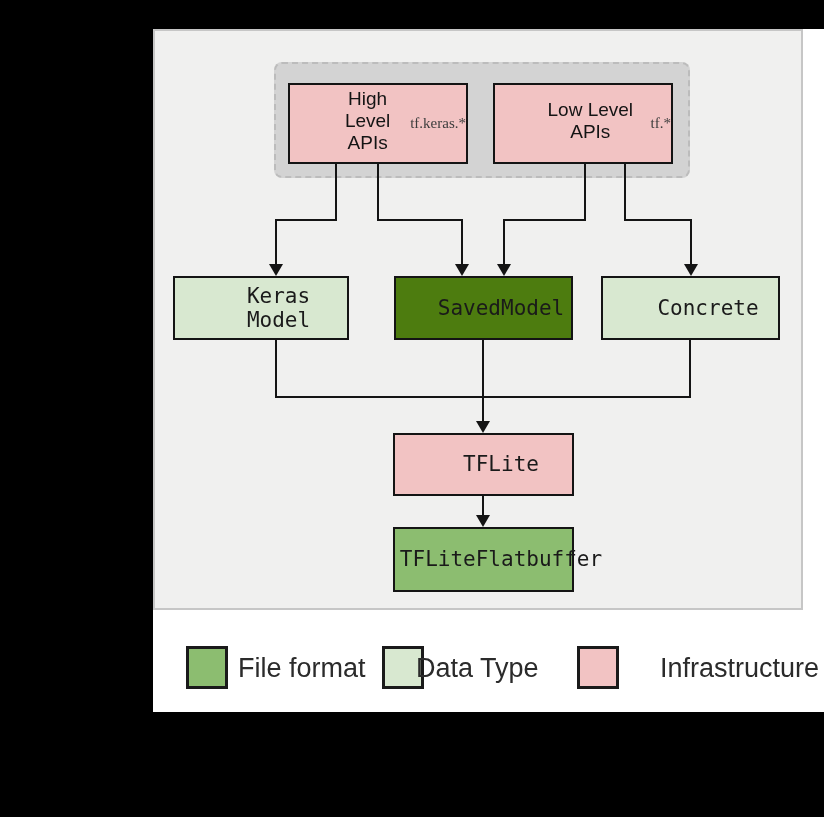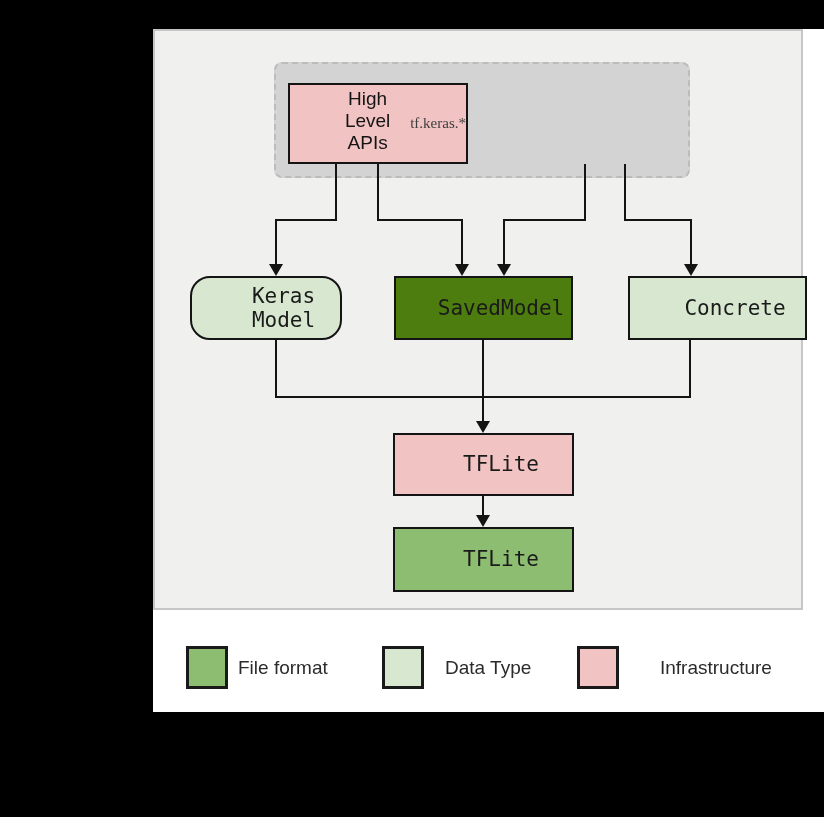--- a/index.html
+++ b/index.html
@@ -38,38 +38,42 @@
   .arrow-down {
     position: absolute; width: 0; height: 0;
     border-left: 7px solid transparent; border-right: 7px solid transparent;
     border-top: 12px solid #141414;
   }
   .legend-swatch {
     position: absolute; top: 646px; width: 42px; height: 43px;
     border: 3px solid #1a1a1a;
   }
   .legend-label {
-    position: absolute; top: 653px; font-size: 19px; line-height: 30px;
+    position: absolute; top: 653px; font-size: 27px; line-height: 30px;
     color: #2b2b2b;
   }
 </style>
 </head>
 <body>
 
 <div class="page">
   <div class="content-area">
 
     <div class="diagram-panel" style="left:0;top:0"></div>
   </div>
 
   <div class="api-group"></div>
 
   <div class="node api-box" style="left: 288px; background: rgb(242, 195, 195);">
     <div class="api-title">High Level APIs</div>
     <div class="api-code">tf.keras.*</div>
+  </div>
+  <div class="node api-box" style="left: 493px; background: rgb(242, 195, 195);">
+    <div class="api-title">Low Level APIs</div>
+    <div class="api-code">tf.*</div>
   </div>
 
   <div class="line" style="left:335px;top:164px;width:2px;height:57px"></div>
   <div class="line" style="left:275px;top:219px;width:62px;height:2px"></div>
   <div class="line" style="left:275px;top:219px;width:2px;height:47px"></div>
   <div class="arrow-down" style="left:269px;top:264px"></div>
 
   <div class="line" style="left:377px;top:164px;width:2px;height:57px"></div>
   <div class="line" style="left:377px;top:219px;width:86px;height:2px"></div>
   <div class="line" style="left:461px;top:219px;width:2px;height:47px"></div>
@@ -78,50 +82,51 @@
   <div class="line" style="left:584px;top:164px;width:2px;height:57px"></div>
   <div class="line" style="left:503px;top:219px;width:83px;height:2px"></div>
   <div class="line" style="left:503px;top:219px;width:2px;height:47px"></div>
   <div class="arrow-down" style="left:497px;top:264px"></div>
 
   <div class="line" style="left:624px;top:164px;width:2px;height:57px"></div>
   <div class="line" style="left:624px;top:219px;width:68px;height:2px"></div>
   <div class="line" style="left:690px;top:219px;width:2px;height:47px"></div>
   <div class="arrow-down" style="left:684px;top:264px"></div>
 
-  <div class="node model-box" style="left: 190px; width: 152px; background: rgb(216, 232, 208); border-radius: 20px;">
+  <div class="node model-box" style="left: 173px; width: 176px; background: rgb(216, 232, 208);">
     <span>Keras Model</span>
   </div>
   <div class="node model-box" style="left: 394px; width: 179px; background: #4d7c0f;">
     <span>SavedModel</span>
   </div>
-  <div class="node model-box two-line" style="left: 628px; width: 179px; background: rgb(216, 232, 208);">
+  <div class="node model-box two-line" style="left: 601px; width: 179px; background: rgb(216, 232, 208);">
     <span>Concrete</span>
   </div>
 
   <div class="line" style="left:275px;top:340px;width:2px;height:58px"></div>
   <div class="line" style="left:689px;top:340px;width:2px;height:58px"></div>
   <div class="line" style="left:275px;top:396px;width:416px;height:2px"></div>
   <div class="line" style="left:482px;top:340px;width:2px;height:83px"></div>
   <div class="arrow-down" style="left:476px;top:421px"></div>
 
   <div class="node model-box two-line" style="left: 393px; top: 433px; width: 181px; height: 63px; background: rgb(242, 195, 195);">
     <span>TFLite</span>
   </div>
 
   <div class="line" style="left:482px;top:496px;width:2px;height:21px"></div>
   <div class="arrow-down" style="left:476px;top:515px"></div>
 
   <div class="node model-box two-line" style="left: 393px; top: 527px; width: 181px; height: 65px; background: rgb(140, 189, 112);">
     <span>TFLite</span>
+    <span>Flatbuffer</span>
   </div>
 
   <div>
     <div class="legend-swatch" style="left: 186px; background: rgb(140, 189, 112);"></div>
     <div class="legend-label" style="left:238px">File format</div>
 
     <div class="legend-swatch" style="left: 382px; background: rgb(216, 232, 208);"></div>
-    <div class="legend-label" style="left:445px">Data Type</div>
+    <div class="legend-label" style="left:416px">Data Type</div>
 
     <div class="legend-swatch" style="left: 577px; background: rgb(242, 195, 195);"></div>
     <div class="legend-label" style="left:660px">Infrastructure</div>
   </div>
 </div>
 
 </body></html>

